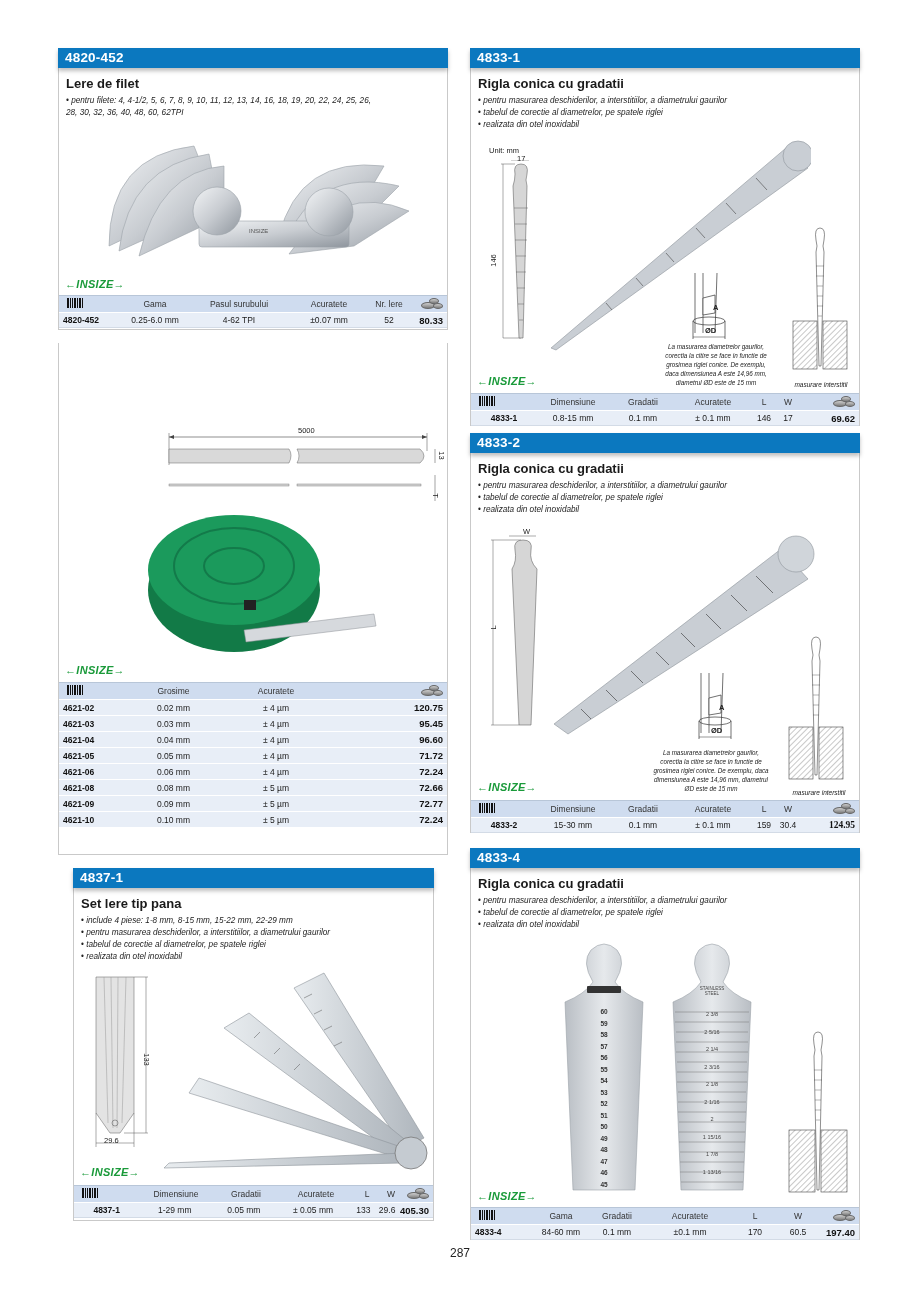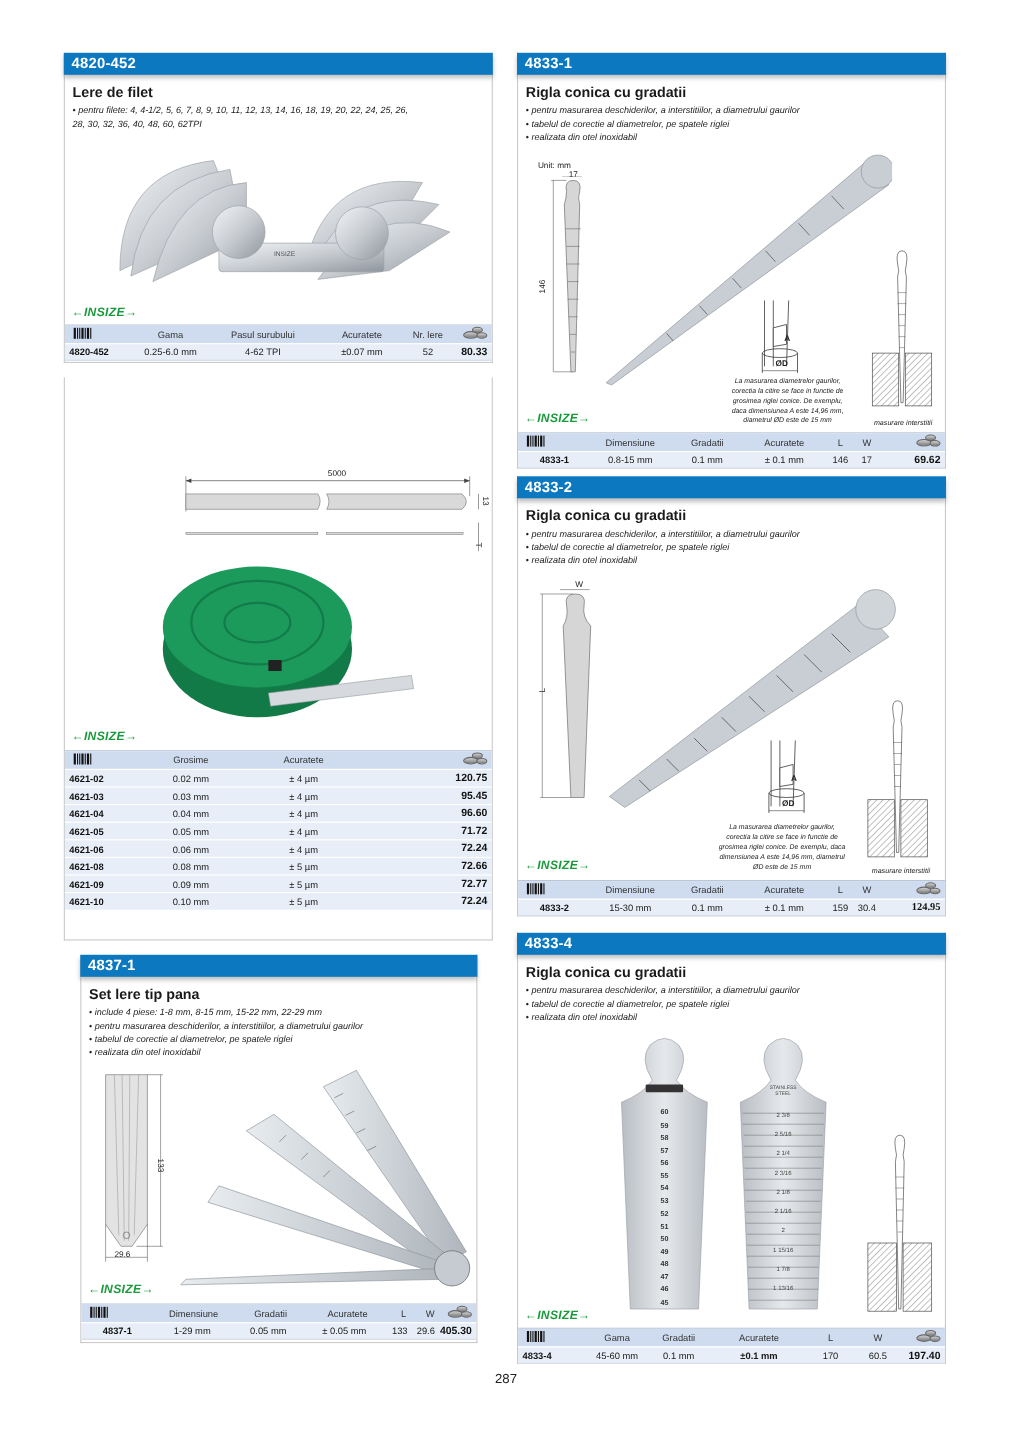--- a/index.html
+++ b/index.html
@@ -607,23 +607,23 @@
           </span></span>
       <span class="c" style="width:56px;">Gama</span>
       <span class="c" style="width:56px;">Gradatii</span>
       <span class="c" style="width:90px;">Acuratete</span>
       <span class="c" style="width:40px;">L</span>
       <span class="c" style="width:46px;">W</span>
       <span class="price" style="flex:1;"><span class="coins"><span style="left:0;top:4px;width:14px;height:7px"></span><span style="left:8px;top:0;width:10px;height:6px"></span><span style="left:12px;top:5px;width:10px;height:6px"></span></span></span>
     </div>
     <div class="spec-row val bordered">
       <span class="code" style="width:62px;">4833-4</span>
-      <span class="c" style="width:56px;">45-60 mm</span>
+      <span class="c" style="width:56px;">84-60 mm</span>
       <span class="c" style="width:56px;">0.1 mm</span>
-      <span class="c" style="width:90px;font-weight:bold;">±0.1 mm</span>
+      <span class="c" style="width:90px;">±0.1 mm</span>
       <span class="c" style="width:40px;">170</span>
       <span class="c" style="width:46px;">60.5</span>
       <span class="price" style="flex:1;">197.40</span>
     </div>
   </div>
 </div>
 
 <div class="page-num">287</div>
 
 </body></html>

